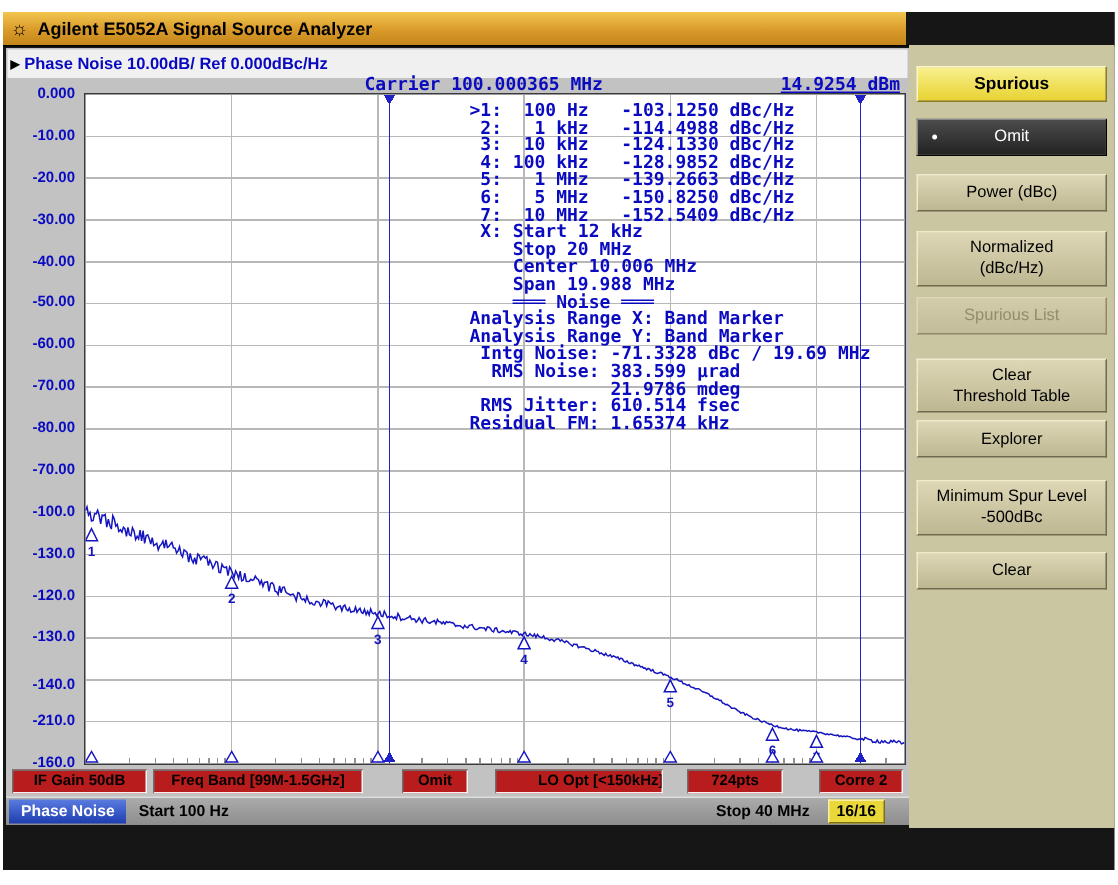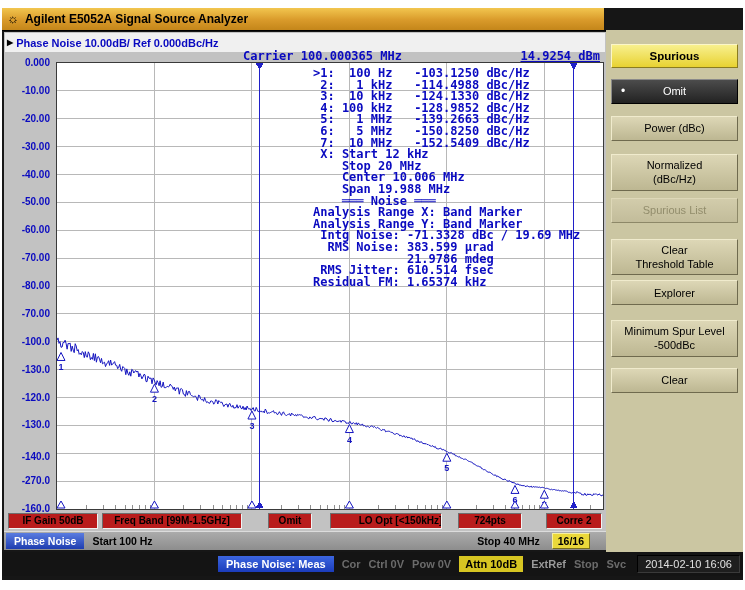--- a/index.html
+++ b/index.html
@@ -121,21 +121,21 @@
         <div class="ylab" style="top: 134.375px;">-50.00</div>
         <div class="ylab" style="top: 162.25px;">-60.00</div>
         <div class="ylab" style="top: 190.125px;">-70.00</div>
         <div class="ylab" style="top: 218px;">-80.00</div>
         <div class="ylab" style="top: 245.875px;">-70.00</div>
         <div class="ylab" style="top: 273.75px;">-100.0</div>
         <div class="ylab" style="top: 301.625px;">-130.0</div>
         <div class="ylab" style="top: 329.5px;">-120.0</div>
         <div class="ylab" style="top: 357.375px;">-130.0</div>
         <div class="ylab" style="top: 389px;">-140.0</div>
-        <div class="ylab" style="top: 413.125px;">-270.0</div>
+        <div class="ylab" style="top: 413.125px;">-210.0</div>
         <div class="ylab" style="top: 441px;">-160.0</div>
       </div>
 
     <div class="plot-wrap">
       <svg id="plot-svg" width="546" height="446">
           <g stroke="#b8b8b8" stroke-width="1" shape-rendering="crispEdges">
             <line x1="0" y1="27.875" x2="546" y2="27.875"></line>
             <line x1="0" y1="55.75" x2="546" y2="55.75"></line>
             <line x1="0" y1="83.625" x2="546" y2="83.625"></line>
             <line x1="0" y1="111.5" x2="546" y2="111.5"></line>
@@ -280,24 +280,13 @@
 (dBc/Hz)</div>
     <div class="mbtn disabled">Spurious List</div>
     <div class="mbtn">Clear
 Threshold Table</div>
     <div class="mbtn">Explorer</div>
     <div class="mbtn">Minimum Spur Level
 -500dBc</div>
     <div class="mbtn">Clear</div>
   </div>
 
-  <div class="sysbar">
-    <span class="sys-meas">Phase Noise: Meas</span>
-    <span class="sys-dim">Cor</span>
-    <span class="sys-dim">Ctrl 0V</span>
-    <span class="sys-dim">Pow 0V</span>
-    <span class="sys-attn">Attn 10dB</span>
-    <span class="sys-extref">ExtRef</span>
-    <span class="sys-dim">Stop</span>
-    <span class="sys-dim">Svc</span>
-    <span class="sys-datetime">2014-02-10 16:06</span>
-  </div>
 </div>
 
 </body></html>

